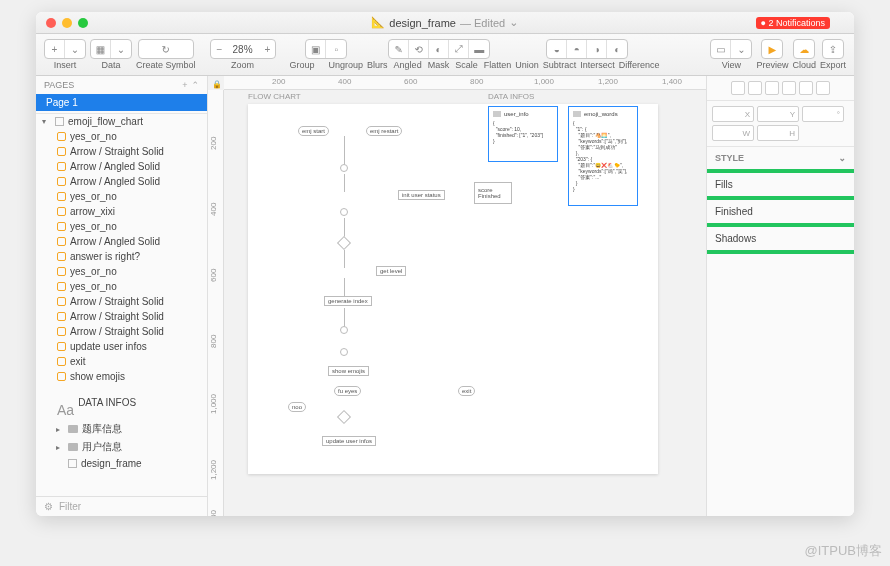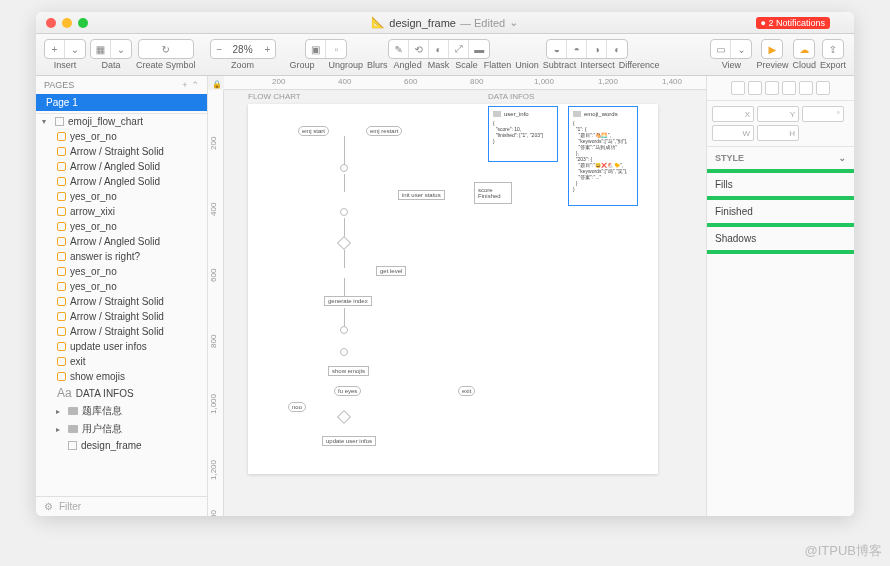--- a/index.html
+++ b/index.html
@@ -28,21 +28,21 @@
 .pages-hdr .pgicons{display:flex;gap:4px;color:#aaa;}
 .page-item{background:#1e7fea;color:#fff;padding:3px 10px;font-size:10px;}
 .sym-item{padding:3px 10px;color:#555;}
 .layers{flex:1;overflow:auto;border-top:1px solid #e5e5e5;margin-top:2px;}
 .layer{display:flex;align-items:center;padding:2px 6px;gap:4px;color:#444;white-space:nowrap;}
 .layer .tw{width:8px;font-size:8px;color:#777;}
 .layer .ic{width:10px;height:10px;display:flex;align-items:center;justify-content:center;font-size:9px;}
 .layer.root{padding-left:6px;}
 .layer.child{padding-left:21px;}
 .layer .shape-ic{width:9px;height:9px;border:1px solid #f5a623;border-radius:2px;}
-.layer .text-ic{font-size:12px;color:#999;}
+.layer .text-ic{font-size:14px;color:#999;margin-top:16px;}
 .layer .folder-ic{width:10px;height:8px;background:#b8b8b8;border-radius:1px;}
 .layer .art-ic{width:9px;height:9px;border:1px solid #b8b8b8;}
 .filter{border-top:1px solid #e0e0e0;padding:4px 8px;display:flex;align-items:center;gap:6px;color:#aaa;font-size:10px;}
 .canvas{flex:1;position:relative;background:#f2f2f2;overflow:hidden;}
 .ruler-h{position:absolute;top:0;left:16px;right:0;height:14px;background:#fafafa;border-bottom:1px solid #ddd;font-size:8px;color:#999;}
 .ruler-h span{position:absolute;top:1px;}
 .ruler-v{position:absolute;top:14px;left:0;width:16px;bottom:0;background:#fafafa;border-right:1px solid #ddd;font-size:8px;color:#999;}
 .ruler-v span{position:absolute;left:1px;transform:rotate(-90deg);transform-origin:left top;}
 .artboard{position:absolute;top:28px;left:40px;width:410px;height:370px;background:#fff;box-shadow:0 1px 3px rgba(0,0,0,0.15);}
 .art-label{position:absolute;top:-12px;left:0;font-size:8px;color:#999;}

